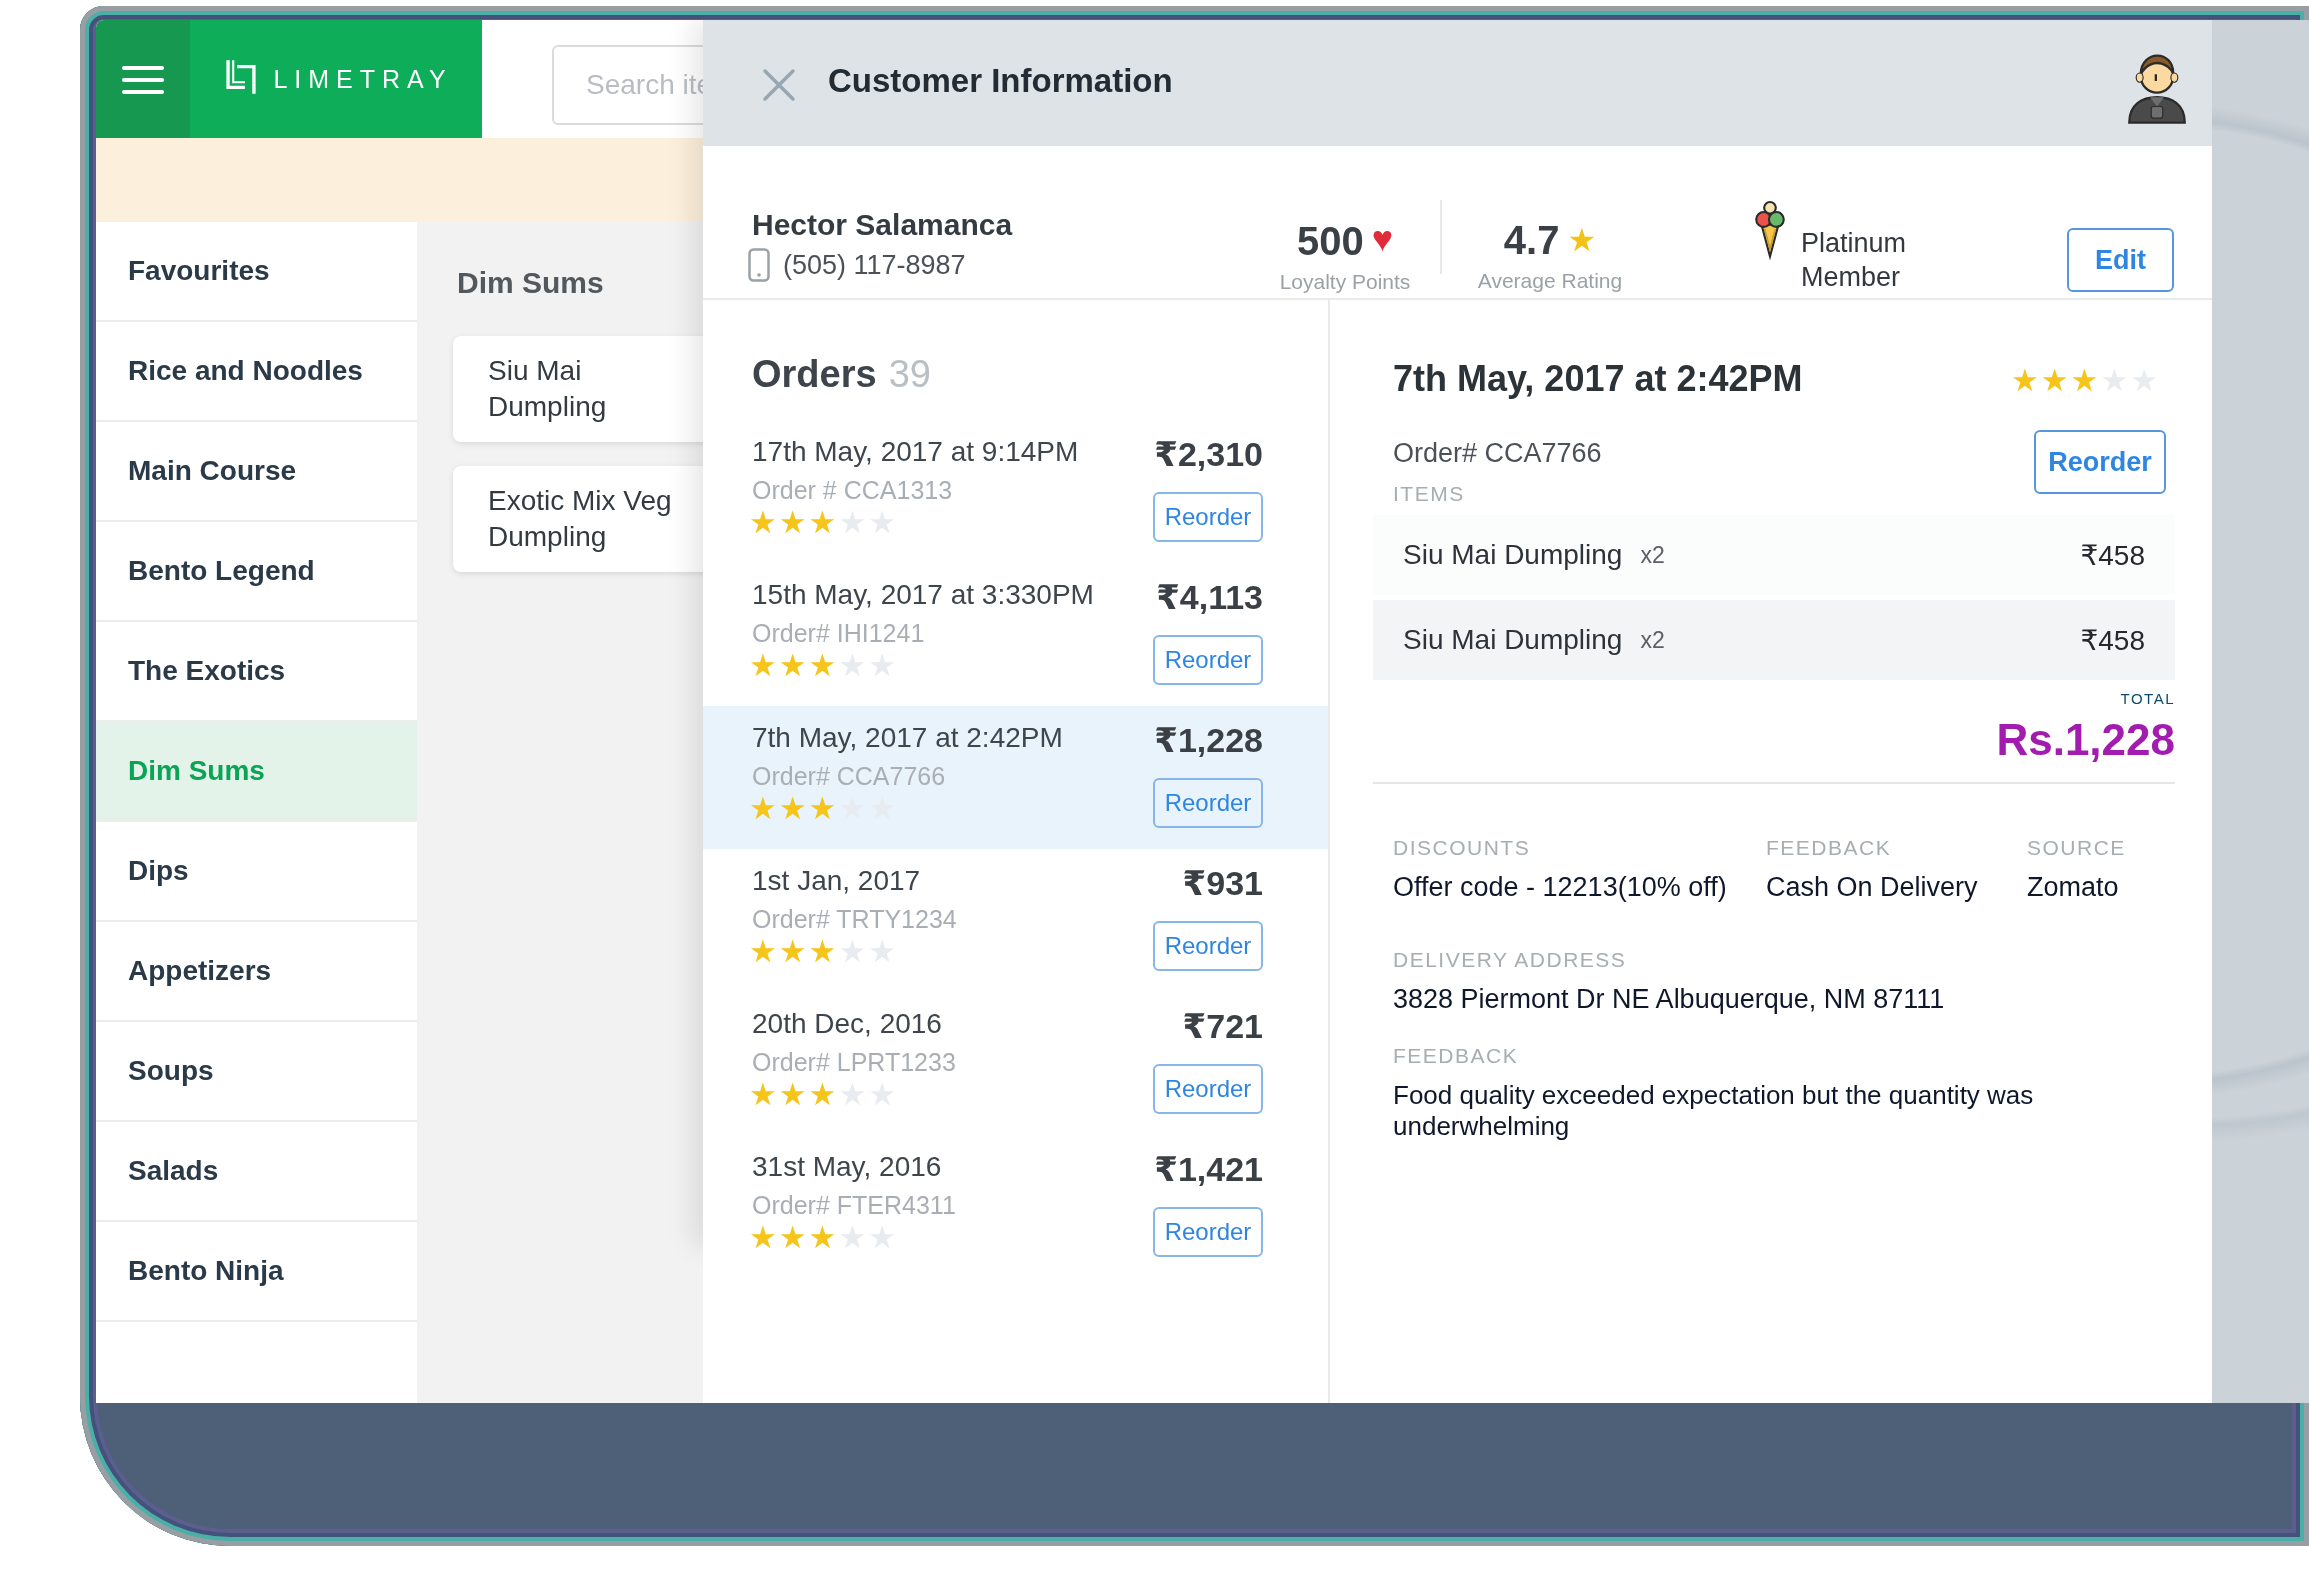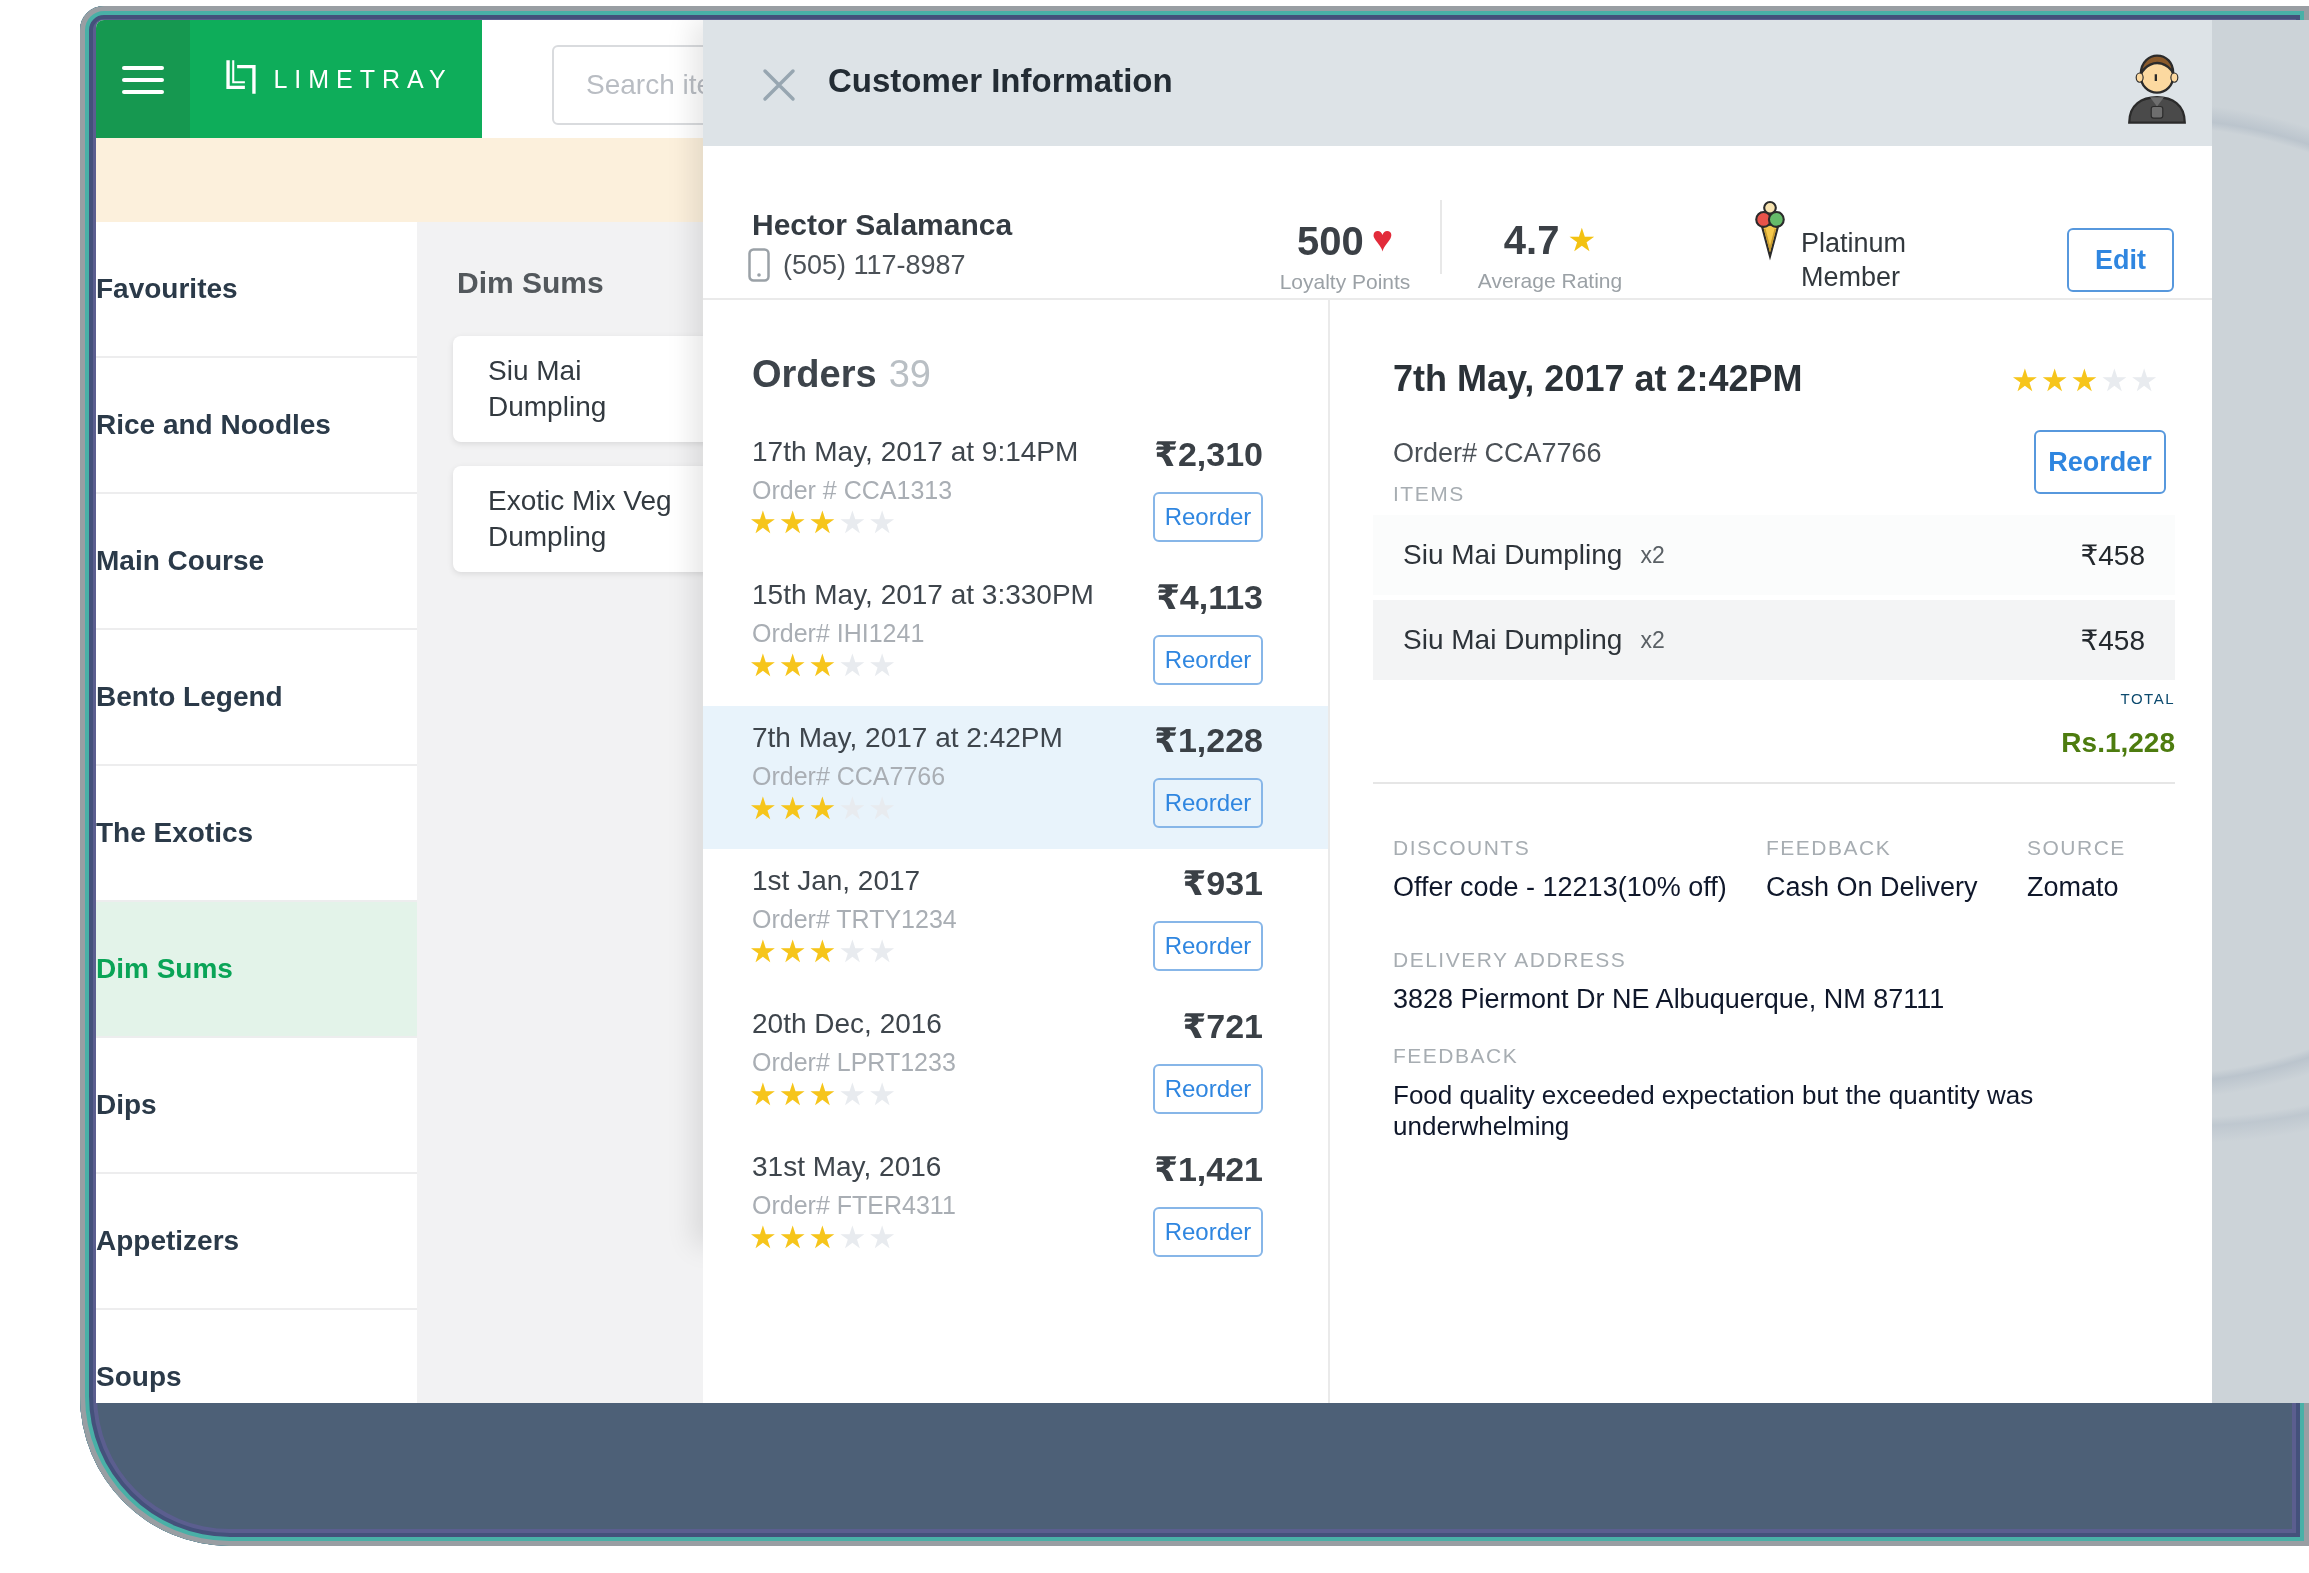--- a/index.html
+++ b/index.html
@@ -32,22 +32,22 @@
   .logo-text{font-size:25px;letter-spacing:7px;font-weight:500;}
   .search-area{position:absolute;left:386px;top:0;width:700px;height:118px;background:#fff;}
   .search-input{position:absolute;left:70px;top:25px;width:560px;height:80px;border:2px solid #d9dbde;
     border-radius:6px;font-size:28px;padding:0 0 0 32px;color:#4a5055;outline:none;
     font-family:"Liberation Sans",sans-serif;}
   .search-input::placeholder{color:#b9bdc3;}
 
   
   .cream-bar{position:absolute;left:0;top:118px;width:607px;height:84px;background:#fcf0dc;}
   .sidebar{position:absolute;left:0;top:202px;width:321px;height:1188px;background:#fff;}
-  .side-item{height:136px;border-bottom:2px solid #ededee;display:flex;align-items:center;
-    font-size:28px;font-weight:600;color:#2b3a49;background:#fff;cursor:pointer;}
+  .side-item{height:100px;border-bottom:2px solid #ededee;display:flex;align-items:center;
+    padding-left:32px;font-size:28px;font-weight:600;color:#2b3a49;background:#fff;cursor:pointer;}
   .side-item.selected{background:#e3f3e9;color:#0aa457;}
   .menu-col{position:absolute;left:321px;top:202px;width:286px;height:1188px;background:#f2f2f3;}
   .menu-title{position:absolute;left:40px;top:44px;font-size:30px;font-weight:700;color:#53585c;}
   .menu-card{position:absolute;left:36px;width:292px;height:106px;background:#fff;border-radius:8px;
     box-shadow:0 2px 6px rgba(0,0,0,.10);display:flex;align-items:center;padding-left:35px;
     font-size:28px;color:#333a40;cursor:pointer;}
   .menu-card .mc-label{width:205px;line-height:36px;}
   .menu-card.c1{top:114px;}
   .menu-card.c2{top:244px;}
 
@@ -107,21 +107,21 @@
   .d-label{position:absolute;font-size:21px;color:#a7adb2;letter-spacing:1.5px;}
   .items-label{left:63px;top:182px;}
   .item-row{position:absolute;left:43px;right:37px;height:80px;display:flex;align-items:center;
     padding:0 30px;font-size:28px;color:#2d3339;}
   .item-row.r1{top:215px;background:#fbfcfc;}
   .item-row.r2{top:300px;background:#f3f4f5;}
   .item-qty{font-size:23px;color:#5a6065;margin-left:18px;text-align:center;}
   .item-price{margin-left:auto;font-weight:400;color:#24292e;}
   .total-block{position:absolute;right:37px;top:390px;text-align:right;}
   .total-label{font-size:15px;color:#0c4a6e;letter-spacing:1.5px;}
-  .total-value{font-size:28px;font-weight:600;color:#4d7c0f;margin-top:20px;}
+  .total-value{font-size:44px;font-weight:600;color:#a21caf;margin-top:8px;}
   .d-divider{position:absolute;left:43px;right:37px;top:482px;height:2px;background:#e6e6e6;}
   .lbl-discounts{left:63px;top:536px;}
   .lbl-payment{left:436px;top:536px;}
   .lbl-source{left:697px;top:536px;}
   .d-value{position:absolute;font-size:27px;color:#0f172a;}
   .val-discounts{left:63px;top:572px;}
   .val-payment{left:436px;top:572px;}
   .val-source{left:697px;top:572px;}
   .lbl-address{left:63px;top:648px;}
   .val-address{left:63px;top:684px;}

